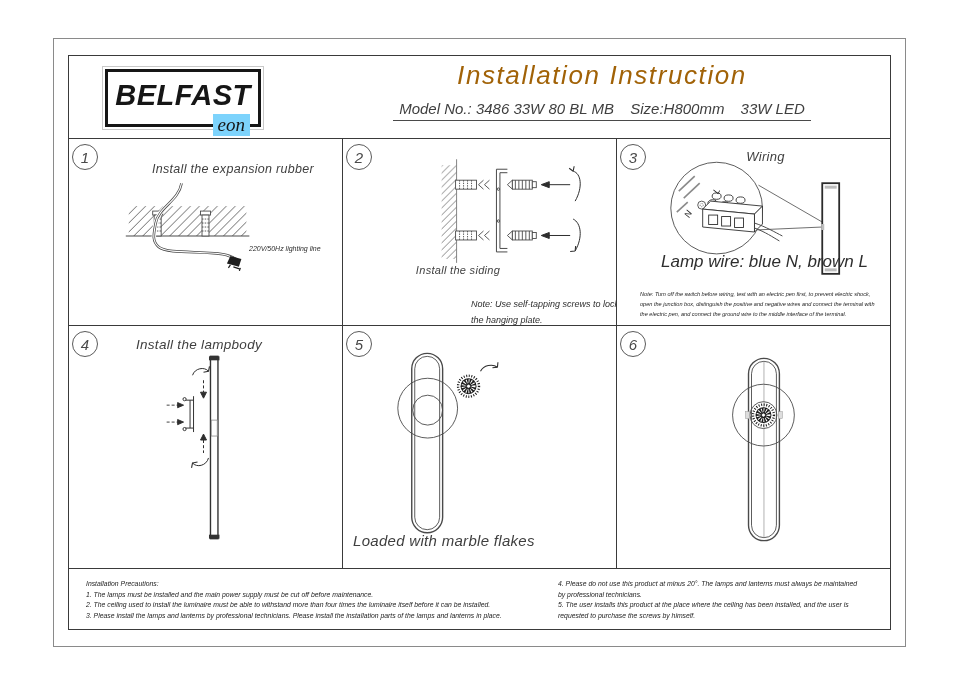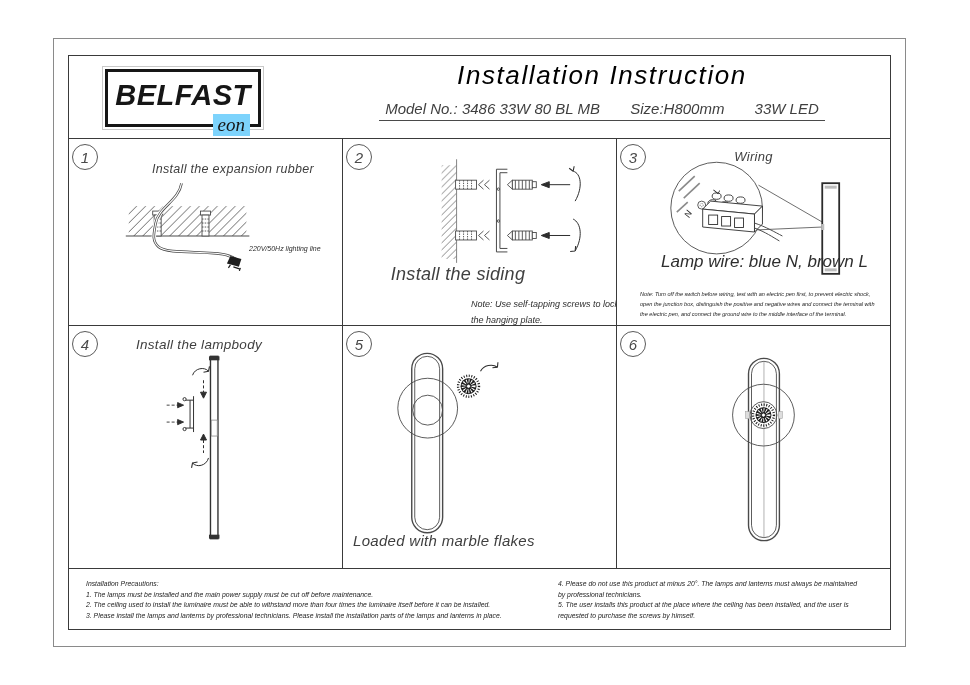--- a/index.html
+++ b/index.html
@@ -9,40 +9,40 @@
   .inner-frame{position:absolute;left:14px;top:16px;width:821px;height:573px;border:1px solid #3a3a3a;}
 
   
   .header{position:absolute;left:0;top:0;width:100%;height:82px;border-bottom:1px solid #3a3a3a;}
   .logo-box{position:absolute;left:36px;top:13px;width:150px;height:52px;border:3px solid #161616;
             outline:1px solid #c9c9c9;outline-offset:2px;background:#fff;}
   .brand{text-align:center;font-size:29px;font-weight:700;letter-spacing:.5px;margin-top:7px;color:#161616;}
   .brand-sub{position:absolute;right:8px;bottom:-12px;background:#7dd3fc;padding:0 5px;
              font-family:"Liberation Serif",serif;font-size:19px;color:#161616;}
   .title-block{position:absolute;left:290px;top:4px;width:486px;text-align:center;}
-  .doc-title{font-size:26px;letter-spacing:1.6px;color:#000000;font-weight:400;}
+  .doc-title{font-size:26px;letter-spacing:1.6px;color:#a16207;font-weight:400;}
   .model-line{display:inline-block;margin-top:9px;padding:0 6px 3px;border-bottom:1px solid #4a4a4a;
               font-size:15px;white-space:nowrap;color:#3f3f3f;}
-  .model-line .gap{margin-left:26px;}
+  .model-line .gap{margin-left:12px;}
 
   
   .row1{position:absolute;left:0;top:83px;width:100%;height:186px;display:flex;border-bottom:1px solid #3a3a3a;}
   .row2{position:absolute;left:0;top:270px;width:100%;height:242px;display:flex;border-bottom:1px solid #3a3a3a;}
   .cell{position:relative;flex:1 1 0;overflow:hidden;}
   .cell + .cell{border-left:1px solid #3a3a3a;}
   .badge{position:absolute;left:3px;top:5px;width:24px;height:24px;border:1px solid #5a5a5a;border-radius:50%;
          display:flex;align-items:center;justify-content:center;font-size:15px;color:#4a4a4a;background:#fff;z-index:2;}
   .diagram{position:absolute;left:0;top:0;width:100%;height:100%;}
 
   .panel-title{position:absolute;font-size:12.5px;letter-spacing:.3px;color:#3f3f3f;text-align:center;}
   .p1-title{left:59px;top:23px;width:210px;}
   .p1-wire-label{position:absolute;left:180px;top:106px;font-size:7px;color:#2e2e2e;}
-  .p2-title{left:0;top:125px;width:230px;font-size:18px;}
+  .p2-title{left:0;top:125px;width:230px;font-size:11px;}
   .p2-note{position:absolute;left:88px;top:158px;width:150px;font-size:9px;line-height:1.75;color:#2e2e2e;margin-left:40px;}
-  .p3-title{left:0;top:10px;width:100%;font-size:13px;}
+  .p3-title{left:12px;top:10px;width:100%;font-size:13px;}
   .p3-wire-label{position:absolute;left:44px;top:113px;font-size:17px;color:#2e2e2e;}
   .p3-n{position:absolute;left:68px;top:70px;font-size:9px;transform:rotate(-62deg);color:#222;}
   .p3-l{position:absolute;left:97px;top:47px;font-size:9px;transform:rotate(-62deg);color:#222;}
   .p3-note{position:absolute;left:23px;top:151px;width:262px;font-size:6px;line-height:1.65;color:#222;
            transform:scaleX(.93);transform-origin:0 0;}
   .p4-title{left:30px;top:11px;width:200px;font-size:13.5px;}
   .p5-caption{position:absolute;left:10px;top:206px;width:254px;text-align:left;font-size:15px;
               letter-spacing:.3px;color:#3f3f3f;}
 
   

